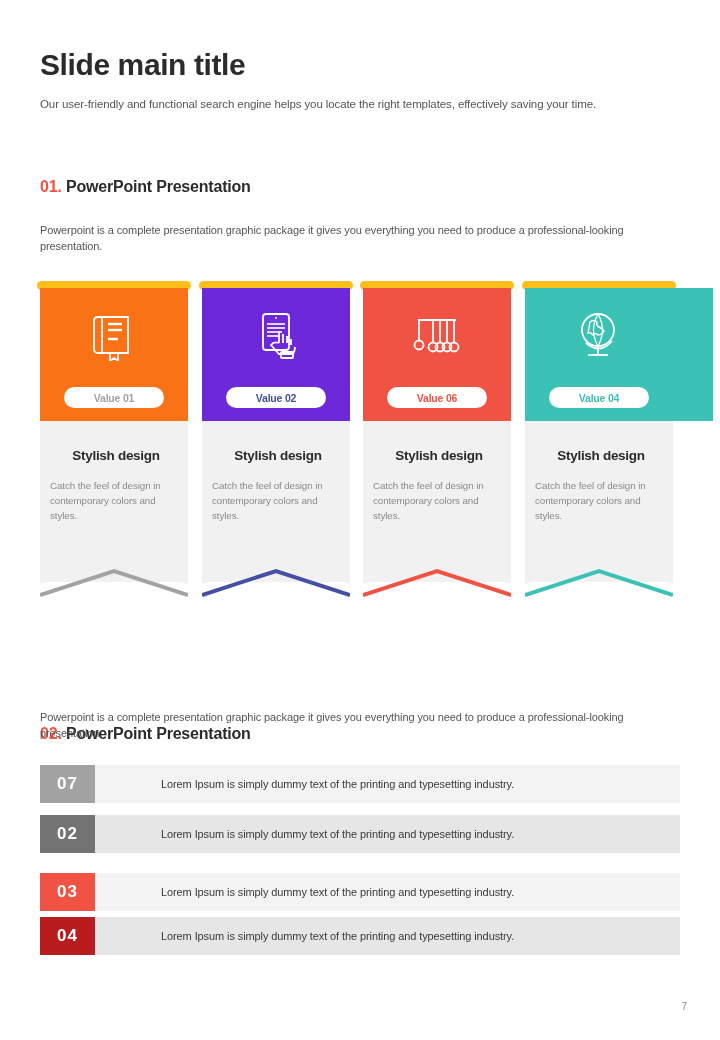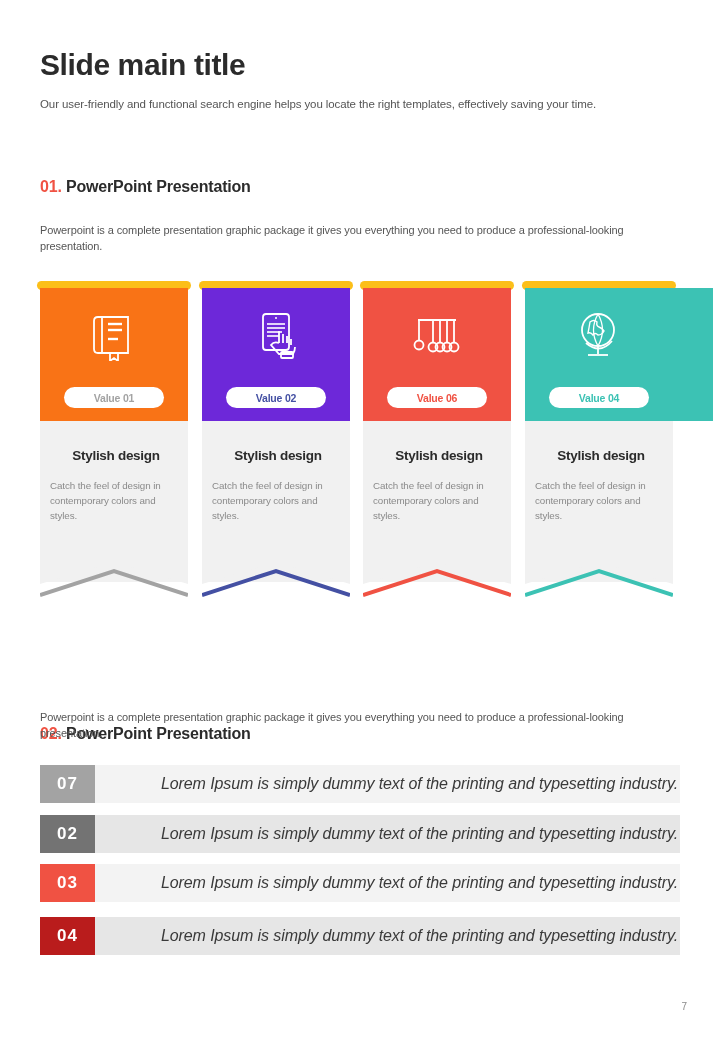--- a/index.html
+++ b/index.html
@@ -81,21 +81,21 @@
   .row{position:absolute;left:0;width:640px;height:38px;}
   .row .badge{
     position:absolute;left:0;top:0;width:55px;height:38px;
     display:flex;align-items:center;justify-content:center;
     color:#ffffff;font-size:17px;font-weight:bold;letter-spacing:1px;
   }
   .row .rtext{
     position:absolute;left:55px;top:0;width:585px;height:38px;
     display:flex;align-items:center;
     padding-left:66px;box-sizing:border-box;
-    font-size:16px;color:#3a3a3a;letter-spacing:-0.1px;font-style:italic;
+    font-size:11px;color:#3a3a3a;letter-spacing:-0.1px;
   }
 
   
   .page-num{
     position:absolute;right:33px;bottom:28px;
     font-size:10px;color:#8a8a8a;
   }
 </style>
 </head>
 <body>
@@ -248,21 +248,21 @@
 
   <div class="rows">
     <div class="row" id="row0" style="top:0px;">
       <div class="badge" id="badge0" style="background: rgb(163, 163, 163);">07</div>
       <div class="rtext" id="rtext0" style="background: rgb(243, 243, 243);">Lorem Ipsum is simply dummy text of the printing and typesetting industry.</div>
     </div>
     <div class="row" id="row1" style="top:50px;">
       <div class="badge" id="badge1" style="background: #737373;">02</div>
       <div class="rtext" id="rtext1" style="background: rgb(230, 230, 230);">Lorem Ipsum is simply dummy text of the printing and typesetting industry.</div>
     </div>
-    <div class="row" id="row2" style="top:99px;padding-left:9px;">
+    <div class="row" id="row2" style="top:108px;padding-left:9px;">
       <div class="badge" id="badge2" style="background: rgb(240, 82, 67);">03</div>
       <div class="rtext" id="rtext2" style="background: rgb(243, 243, 243);">Lorem Ipsum is simply dummy text of the printing and typesetting industry.</div>
     </div>
     <div class="row" id="row3" style="top:152px;">
       <div class="badge" id="badge3" style="background: #b91c1c;">04</div>
       <div class="rtext" id="rtext3" style="background: rgb(230, 230, 230);">Lorem Ipsum is simply dummy text of the printing and typesetting industry.</div>
     </div>
   </div>
 
   <div class="page-num">7</div>

